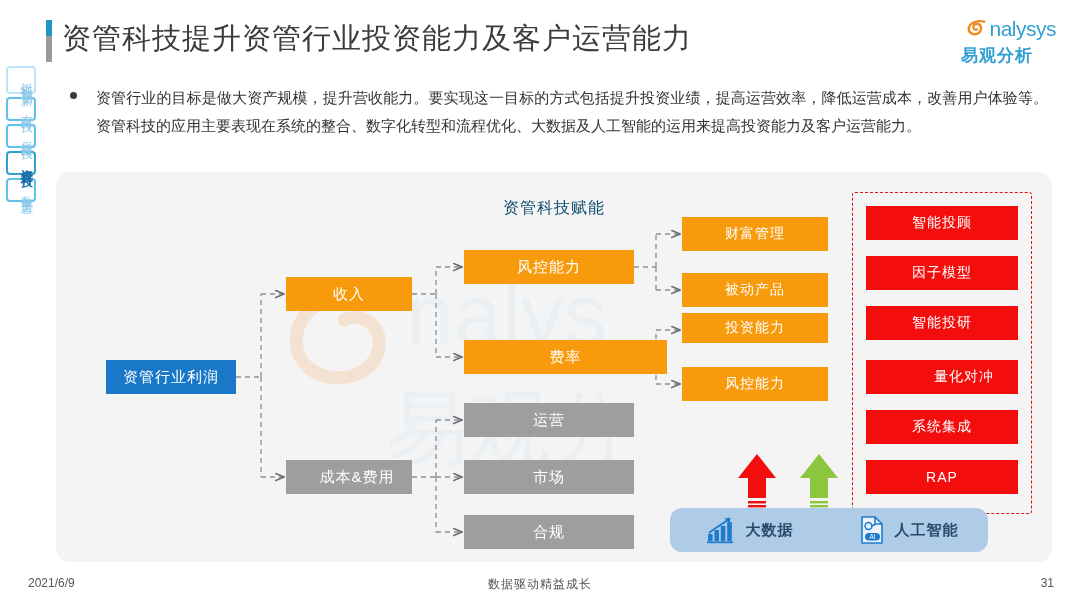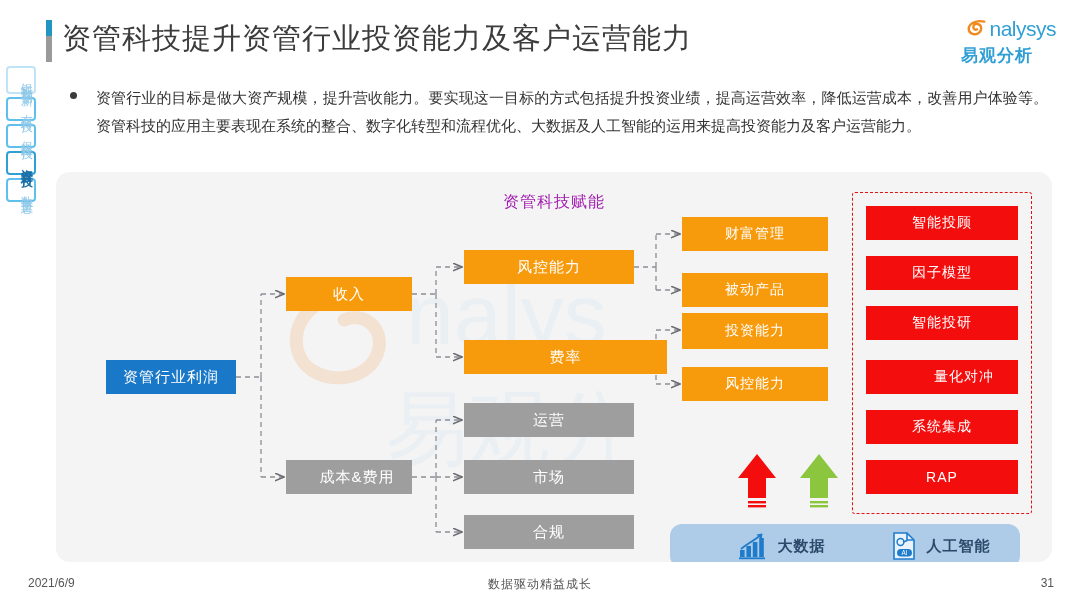--- a/index.html
+++ b/index.html
@@ -45,22 +45,22 @@
     position:absolute;left:96px;top:84px;width:952px;
     font-size:15px;line-height:28px;color:#333;text-align:justify;
   }
 
   
   .canvas{
     position:absolute;left:56px;top:172px;width:996px;height:390px;
     background:#f4f4f4;border-radius:14px;overflow:hidden;
   }
   .canvas-title{
-    position:absolute;left:0;right:0;top:20px;text-align:center;
-    font-size:16px;color:#a21caf;letter-spacing:1px;
+    position:absolute;left:0;right:0;top:26px;text-align:center;
+    font-size:16px;color:#0c4a6e;letter-spacing:1px;
   }
   .watermark{
     position:absolute;left:200px;top:60px;width:480px;height:260px;
     opacity:.28;pointer-events:none;
   }
 
   .node{
     position:absolute;display:flex;align-items:center;justify-content:center;
     color:#fff;font-size:15px;letter-spacing:1px;box-sizing:border-box;
   }
@@ -181,21 +181,21 @@
     <div class="node n-gray" style="left:230px;top:288px;width:126px;height:34px;padding-left:16px;">成本&amp;费用</div>
 
     <div class="node n-orange" style="left:408px;top:78px;width:170px;height:34px;">风控能力</div>
     <div class="node n-orange" style="left:408px;top:168px;width:203px;height:34px;">费率</div>
     <div class="node n-gray" style="left:408px;top:231px;width:170px;height:34px;">运营</div>
     <div class="node n-gray" style="left:408px;top:288px;width:170px;height:34px;">市场</div>
     <div class="node n-gray" style="left:408px;top:343px;width:170px;height:34px;">合规</div>
 
     <div class="node n-orange n-sm" style="left:626px;top:45px;width:146px;height:34px;">财富管理</div>
     <div class="node n-orange n-sm" style="left:626px;top:101px;width:146px;height:34px;">被动产品</div>
-    <div class="node n-orange n-sm" style="left:626px;top:141px;width:146px;height:36px;">投资能力</div>
+    <div class="node n-orange n-sm" style="left:626px;top:141px;width:146px;height:30px;">投资能力</div>
     <div class="node n-orange n-sm" style="left:626px;top:195px;width:146px;height:34px;">风控能力</div>
 
     <div class="redbox" style="left:796px;top:20px;width:180px;height:322px;"></div>
 
     <div class="node n-red n-sm" style="left:810px;top:34px;width:152px;height:34px;">智能投顾</div>
     <div class="node n-red n-sm" style="left:810px;top:84px;width:152px;height:34px;">因子模型</div>
     <div class="node n-red n-sm" style="left:810px;top:134px;width:152px;height:34px;">智能投研</div>
     <div class="node n-red n-sm" style="left:810px;top:188px;width:152px;height:34px;padding-left:44px;">量化对冲</div>
     <div class="node n-red n-sm" style="left:810px;top:238px;width:152px;height:34px;">系统集成</div>
     <div class="node n-red n-sm" style="left:810px;top:288px;width:152px;height:34px;">RAP</div>
@@ -204,21 +204,21 @@
       <path d="M21 2 L40 26 L30 26 L30 46 L12 46 L12 26 L2 26 Z" fill="#f40d0d"></path>
       <rect x="12" y="49" width="18" height="2.4" fill="#f40d0d"></rect>
       <rect x="12" y="53" width="18" height="2.4" fill="#f40d0d"></rect>
     </svg>
     <svg class="uparrow" style="left:742px;top:280px;width:42px;height:60px;" viewBox="0 0 42 60">
       <path d="M21 2 L40 26 L30 26 L30 46 L12 46 L12 26 L2 26 Z" fill="#8cc63f"></path>
       <rect x="12" y="49" width="18" height="2.4" fill="#8cc63f"></rect>
       <rect x="12" y="53" width="18" height="2.4" fill="#8cc63f"></rect>
     </svg>
 
-    <div class="bluebar" style="left:614px;top:352px;width:318px;height:44px;padding-left:32px;">
+    <div class="bluebar" style="left:614px;top:336px;width:318px;height:44px;">
 
       <div class="bb-cell">
         <svg width="30" height="28" viewBox="0 0 30 28">
           <rect x="2" y="18" width="4.6" height="7" fill="#1f7ccb"></rect>
           <rect x="8.4" y="14" width="4.6" height="11" fill="#1f7ccb"></rect>
           <rect x="14.8" y="10" width="4.6" height="15" fill="#1f7ccb"></rect>
           <rect x="21.2" y="6" width="4.6" height="19" fill="#1f7ccb"></rect>
           <rect x="1" y="25.4" width="26" height="1.8" fill="#1f7ccb"></rect>
           <path d="M3 17 C9 12 14 10 23 3" fill="none" stroke="#1f7ccb" stroke-width="1.8"></path>
           <path d="M18.5 2.4 L24.5 1.6 L23.6 7.4 Z" fill="#1f7ccb"></path>

